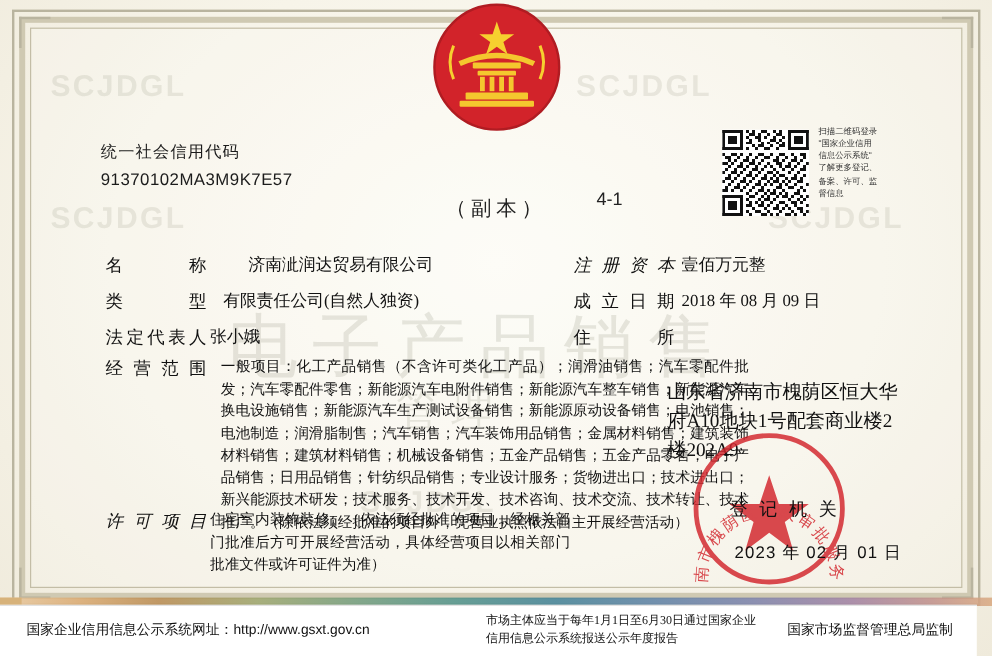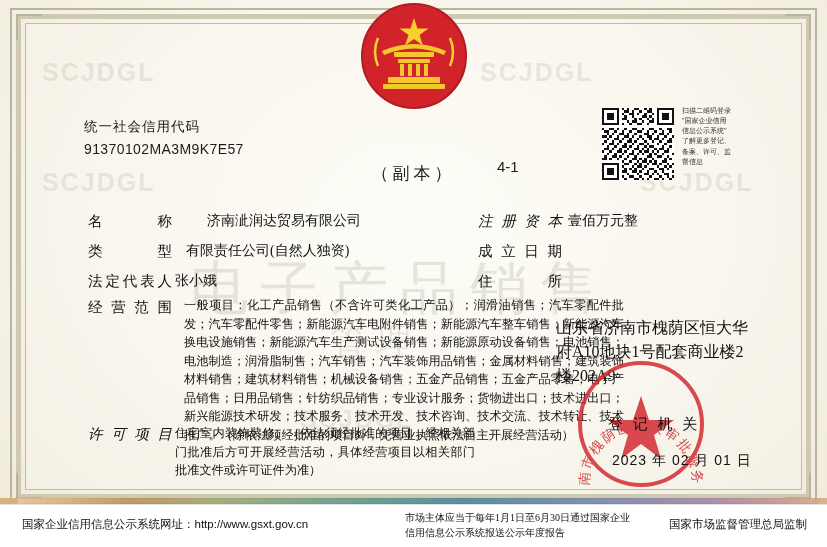--- a/index.html
+++ b/index.html
@@ -231,21 +231,21 @@
     top: 452px;
     font-size: 14px;
     color: #111;
     letter-spacing: 1px;
     font-family: "Liberation Sans", sans-serif;
   }
 
   
   .bottom {
     position: absolute;
-    left: 0; right: 0; bottom: 0;
+    left: 0; right: 13px; bottom: 0;
     height: 42px;
     background: #ffffff;
     border-top: 1px solid #e2e2e2;
   }
   .bottom-left {
     position: absolute;
     left: 22px;
     top: 12px;
     font-size: 11.5px;
     color: #111;
@@ -603,20 +603,21 @@
   <div class="permit-text">住宅室内装饰装修。（依法须经批准的项目，经相关部门批准后方可开展经营活动，具体经营项目以相关部门批准文件或许可证件为准）</div>
 
   <div class="field-label" style="left:478px; top:212px;font-style:italic;">
     <span class="lbl-spread5">注 册 资 本</span>
   </div>
   <div class="field-value" style="left:568px; top:212px;">壹佰万元整</div>
 
   <div class="field-label" style="left:478px; top:242px;">
     <span class="lbl-spread5">成 立 日 期</span>
   </div>
+  <div class="field-value" style="left:568px; top:242px;">2018 年 08 月 09 日</div>
 
   <div class="field-label" style="left:478px; top:272px;">
     <span class="lbl-spread4">住　　所</span>
   </div>
   <div class="field-value" style="left:556px; top:270px; width:200px; white-space:normal; font-size:16px; line-height:1.5;margin-top:46px;">山东省济南市槐荫区恒大华府A10地块1号配套商业楼2楼202A9</div>
 
   <div class="seal">
     <svg viewBox="0 0 132 132" width="132" height="132">
       <g opacity="0.82">
         <circle cx="66" cy="66" r="61" fill="none" stroke="#d2232a" stroke-width="4"></circle>

